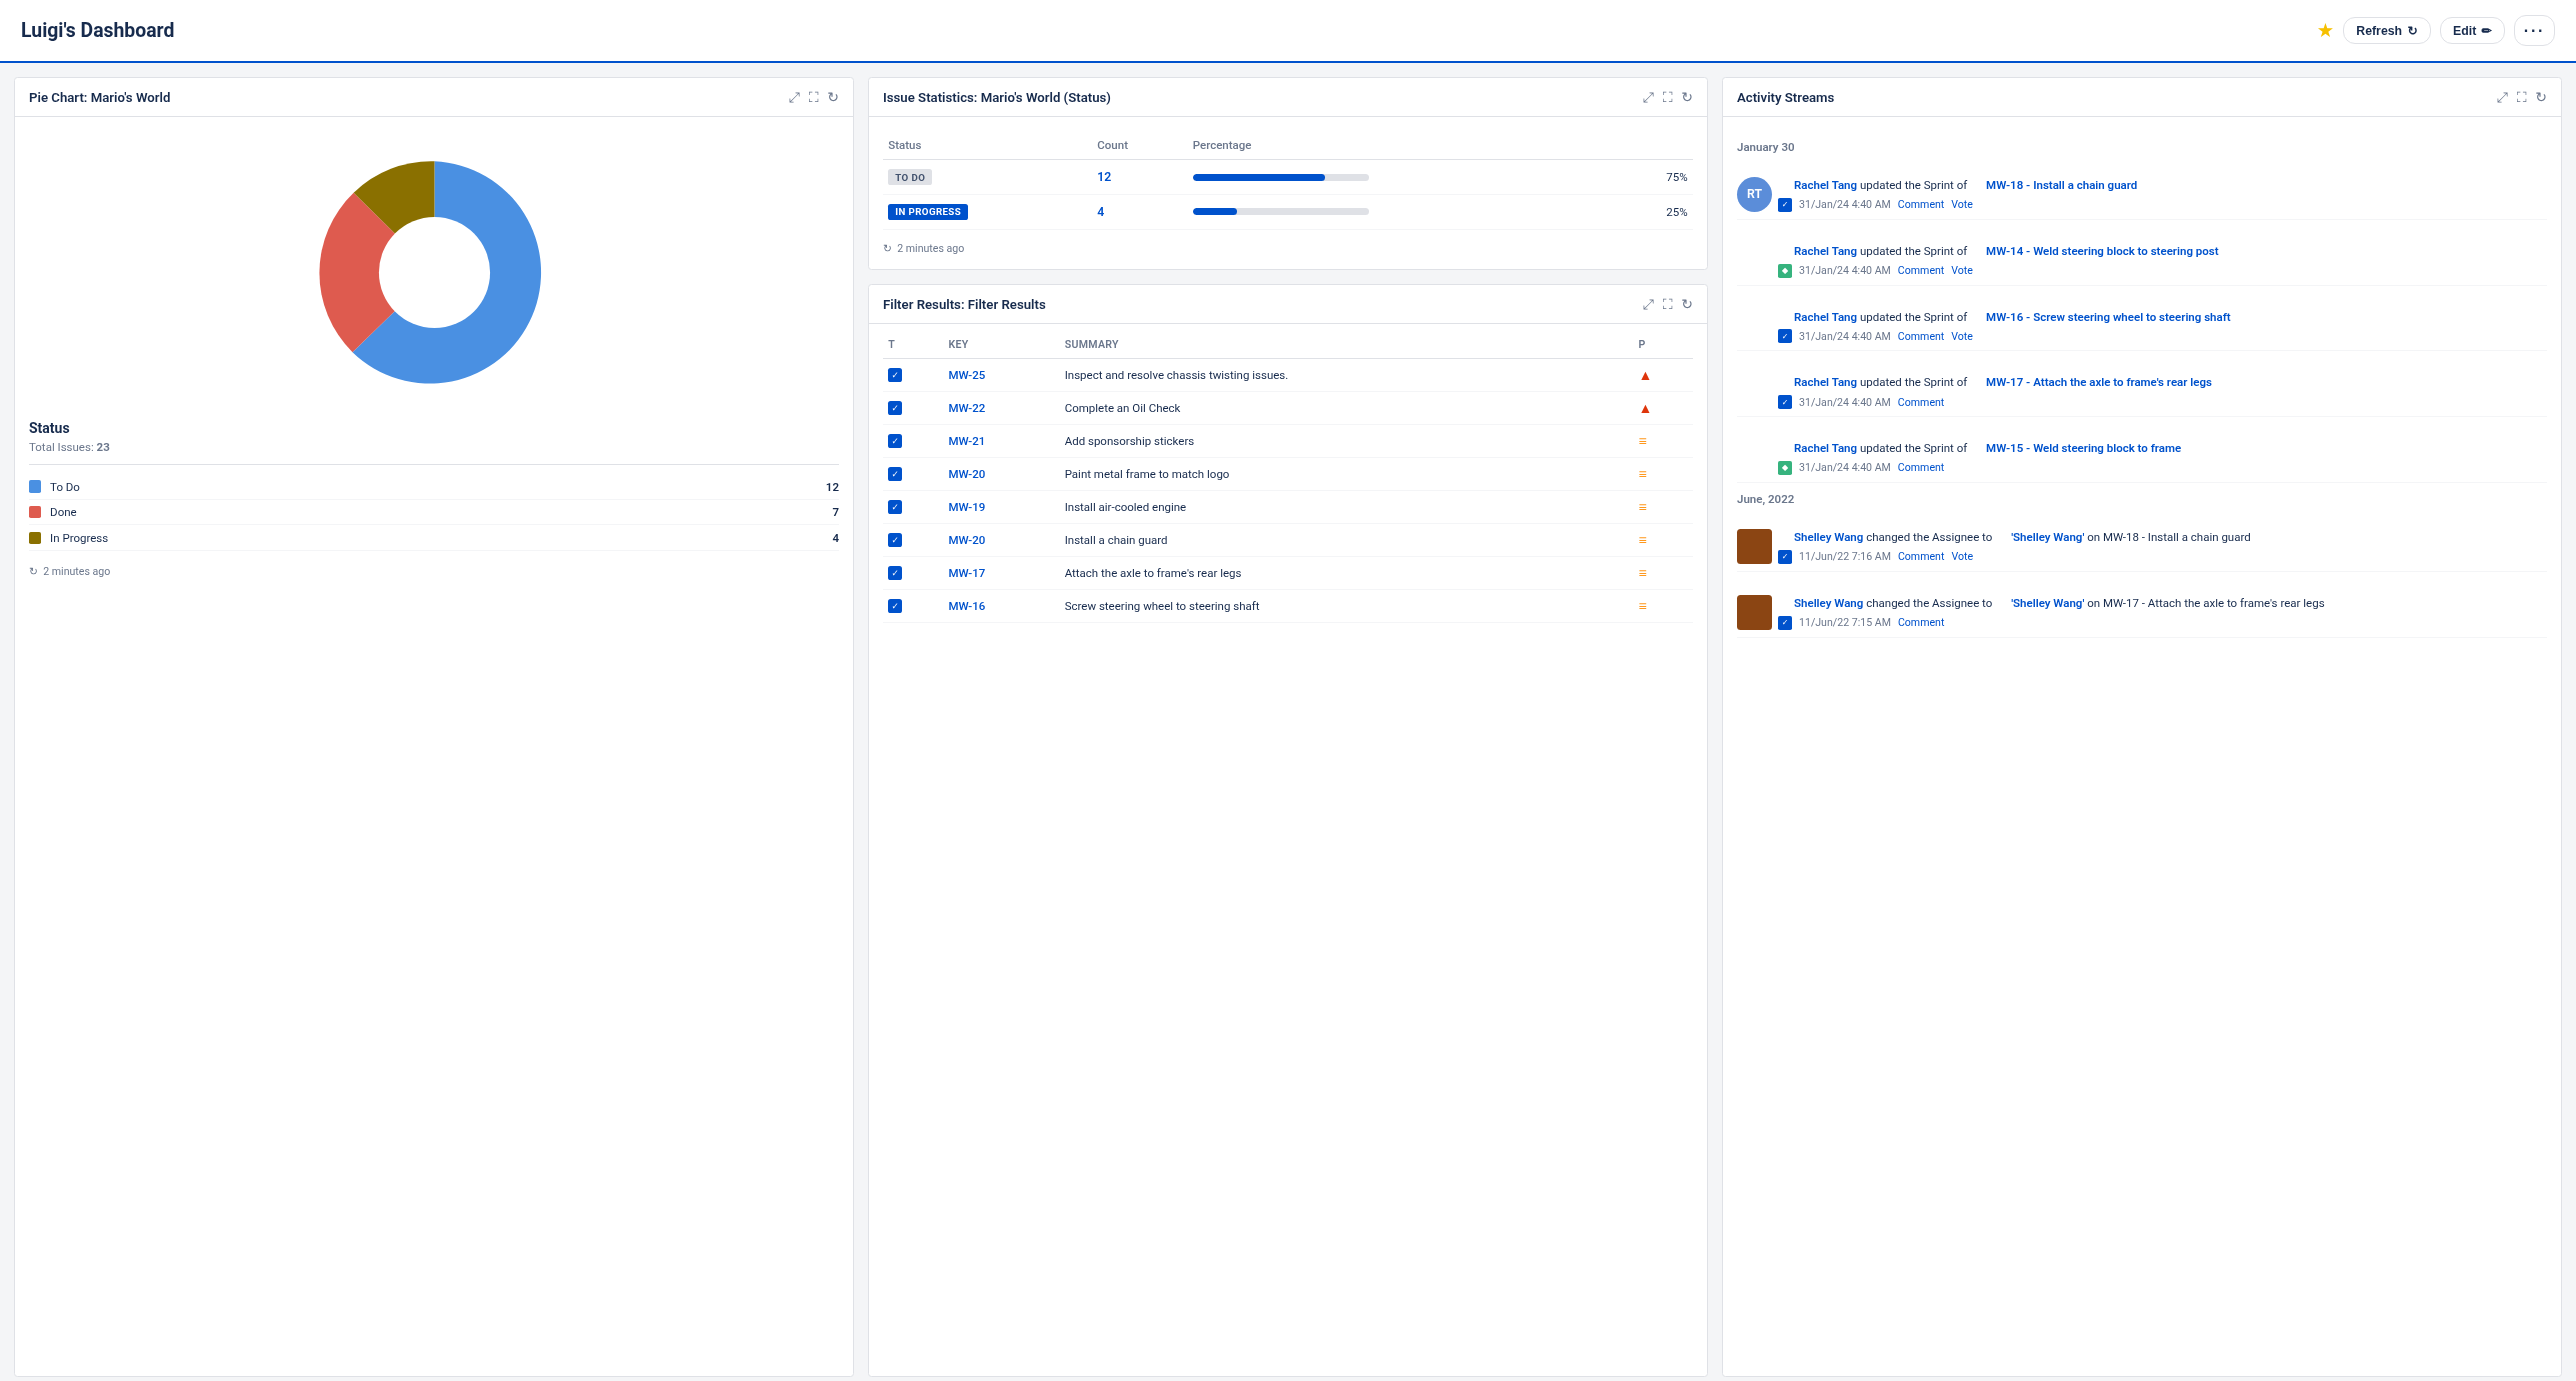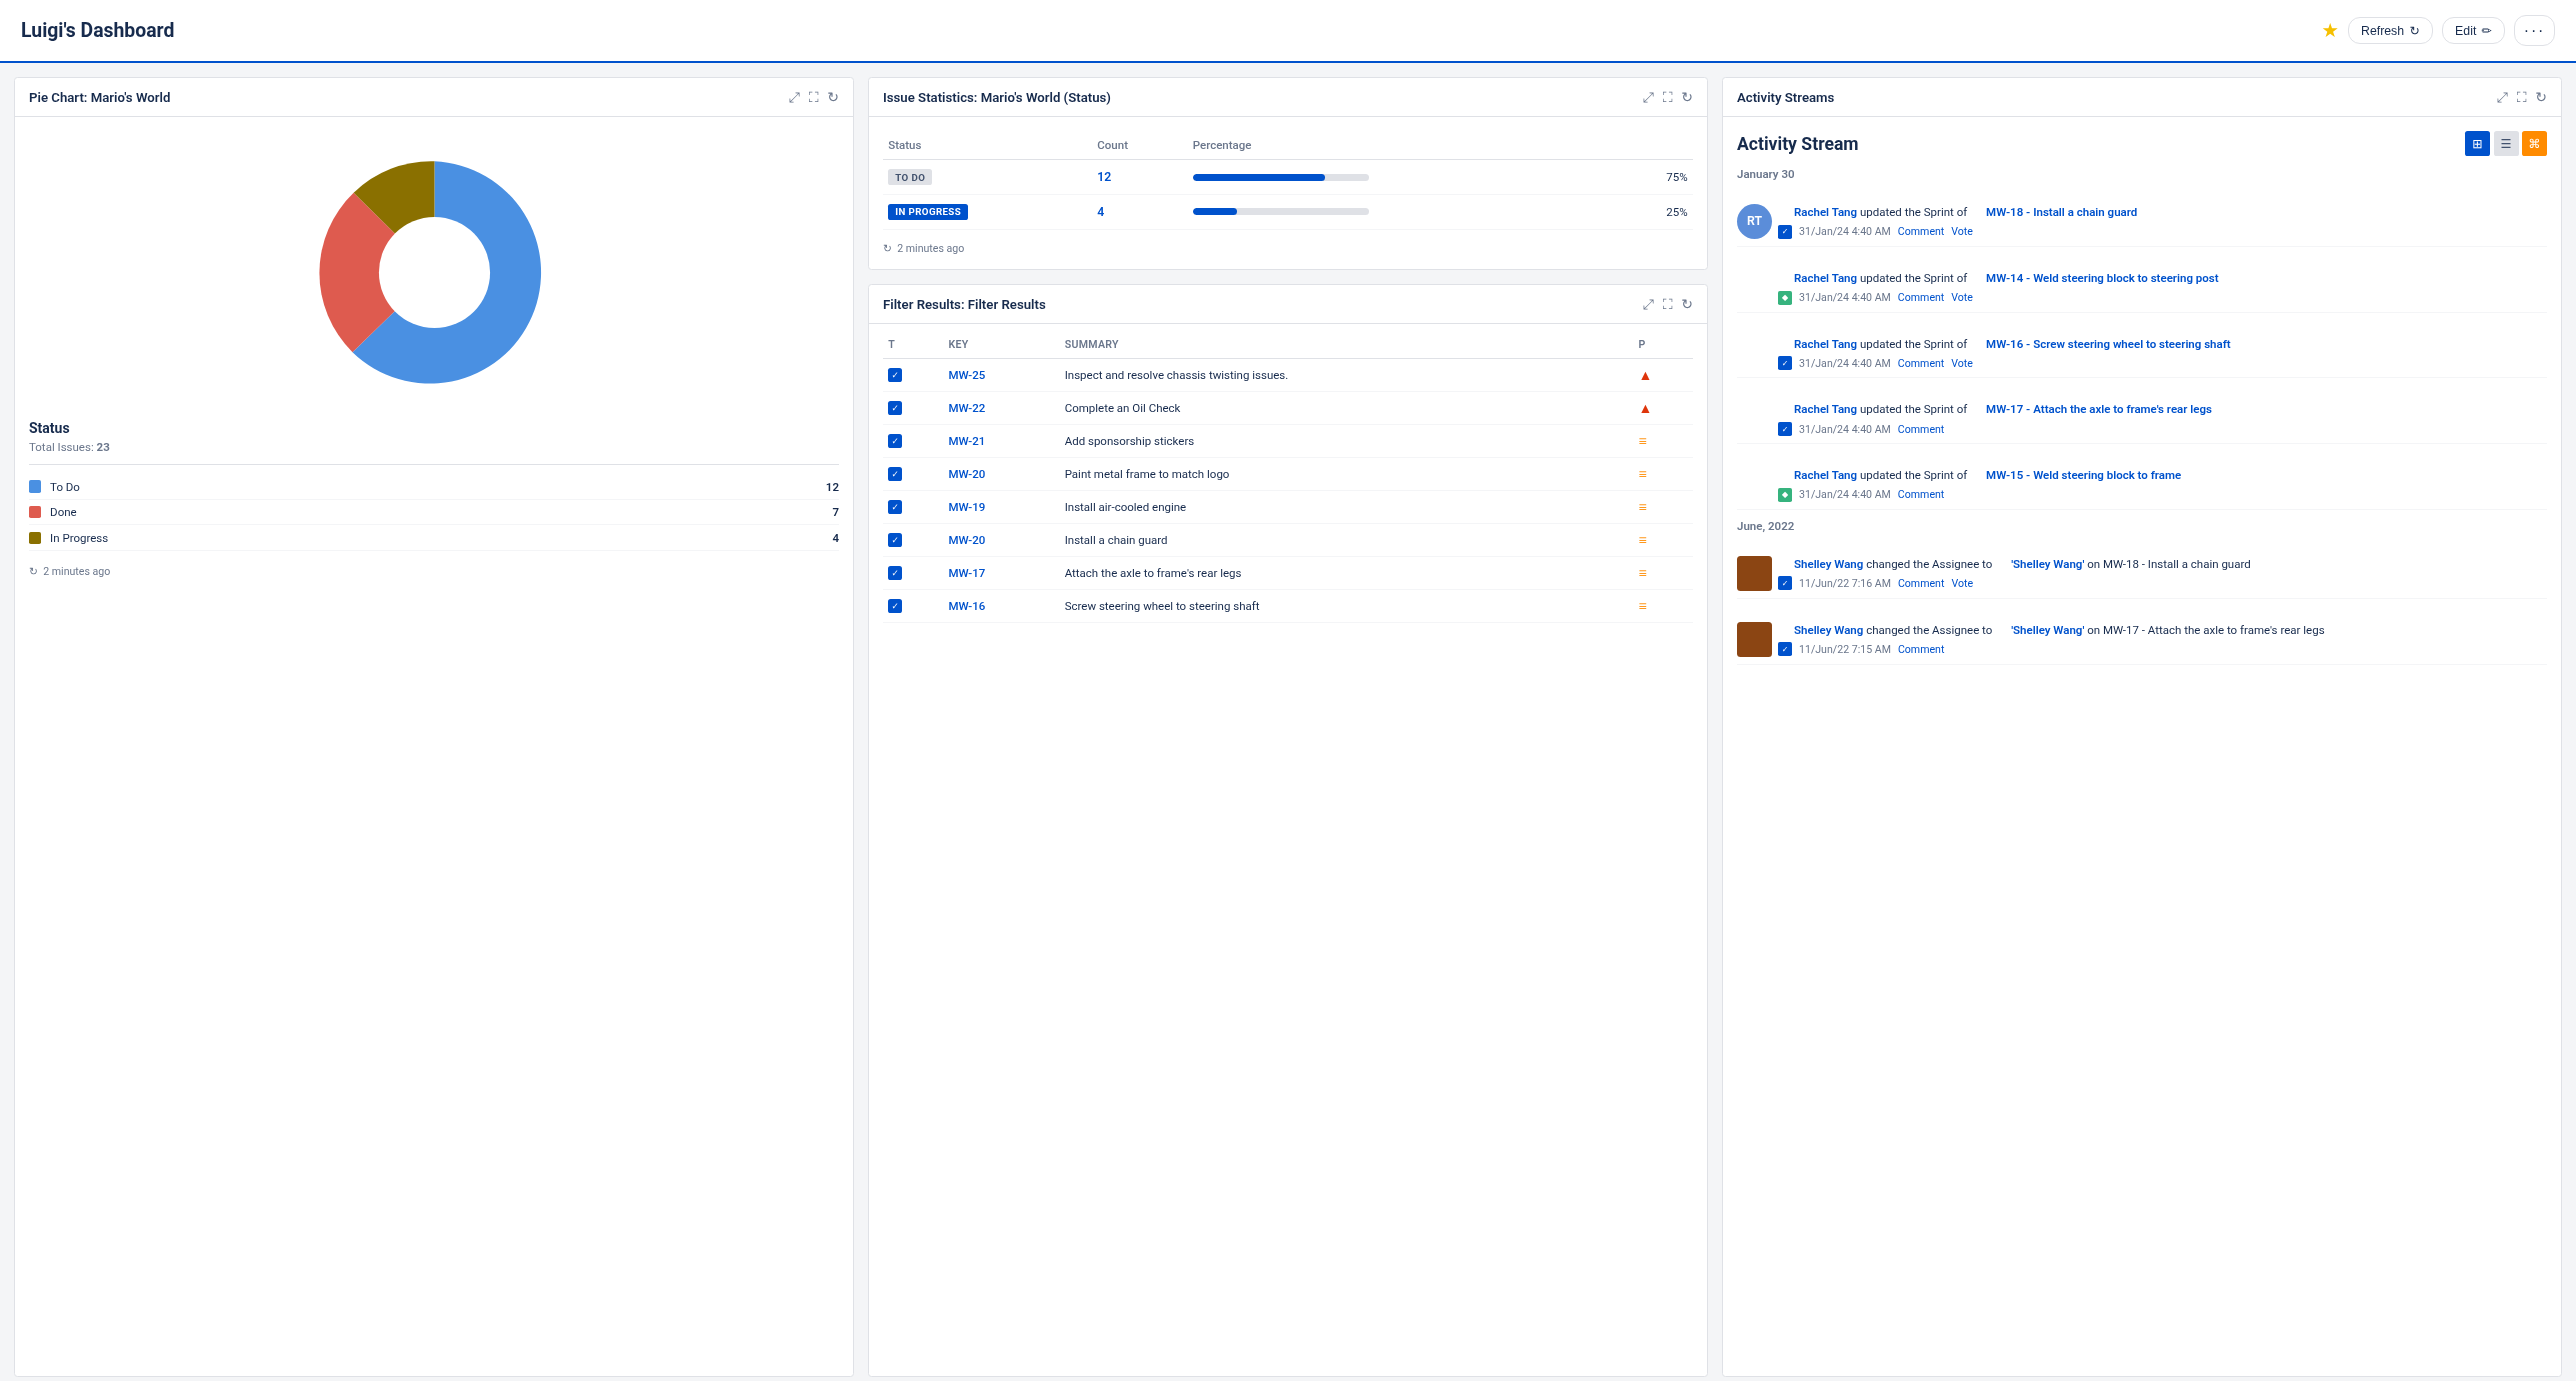--- a/index.html
+++ b/index.html
@@ -38,21 +38,21 @@
       display: flex;
       align-items: center;
       gap: 5.3px;
       border: 0.9px solid #dfe1e6;
       background: #fff;
       border-radius: 12px;
       padding: 5.3px 12.3px;
       cursor: pointer;
       font-size: 12.3px;
       color: #172b4d;
-      font-weight: 400;
+      font-weight: 700;
     }
     .btn-dots {
       padding: 5.3px 8.8px;
       font-size: 16px;
       letter-spacing: 1.8px;
     }
     
     .dashboard {
       display: grid;
       grid-template-columns: 1fr 1fr 1fr;
@@ -575,28 +575,20 @@
   <div class="widget">
     <div class="widget-header">
       <span class="widget-title">Activity Streams</span>
       <div class="widget-controls">
         <span>⤢</span>
         <span>⛶</span>
         <span>↻</span>
       </div>
     </div>
     <div class="widget-body">
-      <div class="activity-header-row">
-        <span class="activity-title-text">Activity Stream</span>
-        <div class="activity-icons">
-          <div class="activity-icon-btn grid">⊞</div>
-          <div class="activity-icon-btn list">☰</div>
-          <div class="activity-icon-btn rss">⌘</div>
-        </div>
-      </div>
       <div id="activity-sections">
           <div class="date-heading">January 30</div>
           <div class="activity-item">
         <div class="avatar" style="background:#5b8dd9;">RT</div>
         <div class="activity-content">
           <div class="activity-text"><strong class="act-link">Rachel Tang</strong> updated the Sprint of <a class="act-link">MW-18 - Install a chain guard</a></div>
           <div class="activity-meta">
             <div class="activity-type-icon icon-task">✓</div>
             <span class="activity-time">31/Jan/24 4:40 AM</span>
             <a class="activity-action-link">Comment</a> 

